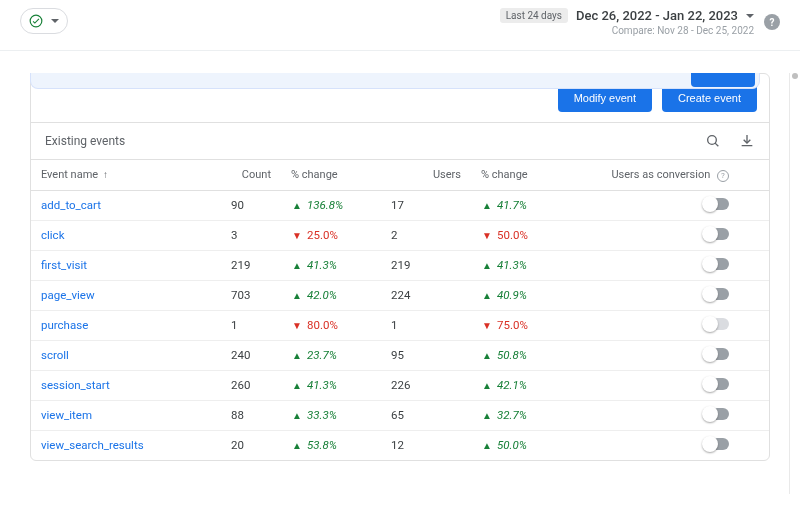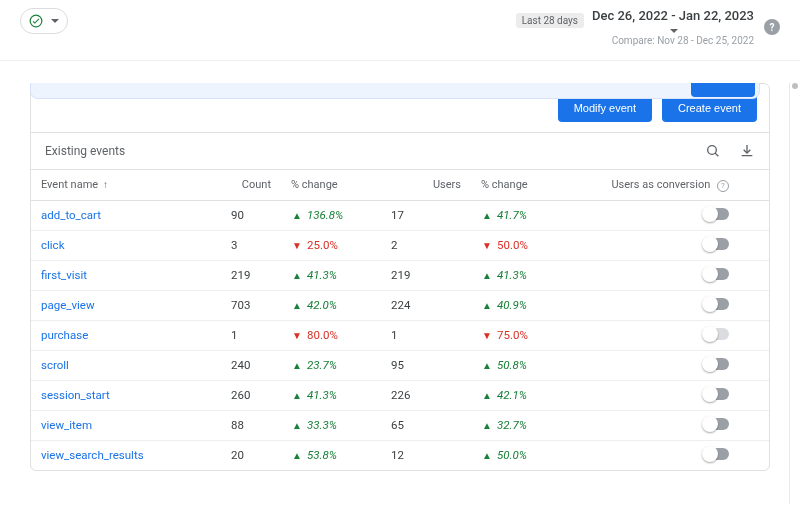--- a/index.html
+++ b/index.html
@@ -48,21 +48,21 @@
   .date-stack { display: flex; flex-direction: column; align-items: flex-end; }
   .date-row-1 { display: flex; align-items: center; gap: 8px; }
   .chip {
     background: #ececec;
     color: #5f6368;
     font-size: 10px;
     border-radius: 3px;
     padding: 2px 6px;
     white-space: nowrap;
   }
-  .date-main { font-weight: 500; color: #3c4043; font-size: 13px; display: flex; align-items: center; gap: 6px; cursor: pointer; flex-direction: column; }
+  .date-main { font-weight: 500; color: #3c4043; font-size: 13px; display: flex; align-items: center; gap: 6px; cursor: pointer; }
   .date-compare { font-size: 10px; color: #9aa0a6; margin-top: 2px; }
   .help-badge {
     width: 16px; height: 16px; border-radius: 50%;
     background: #9aa0a6; color: #fff; display: flex;
     align-items: center; justify-content: center; font-size: 10px; font-weight: 700;
     cursor: pointer;
   }
 
   .scroll-area {
     padding: 0 30px 10px 30px;
@@ -204,21 +204,21 @@
           <circle cx="12" cy="12" r="10" fill="none" stroke="#188038" stroke-width="2"></circle>
           <path d="M7 12.5l3 3 7-7" fill="none" stroke="#188038" stroke-width="2"></path>
         </svg>
     </span>
     <span class="chevron-down"></span>
   </div>
 
   <div class="top-right">
     <div class="date-stack">
       <div class="date-row-1">
-        <span class="chip">Last 28 days</span>
+        <span class="chip">Last 24 days</span>
         <span class="date-main">
           <span>Dec 26, 2022 - Jan 22, 2023</span>
           <span class="chevron-down"></span>
         </span>
       </div>
       <div class="date-compare">Compare: Nov 28 - Dec 25, 2022</div>
     </div>
     <div class="help-badge">?</div>
   </div>
 </div>

